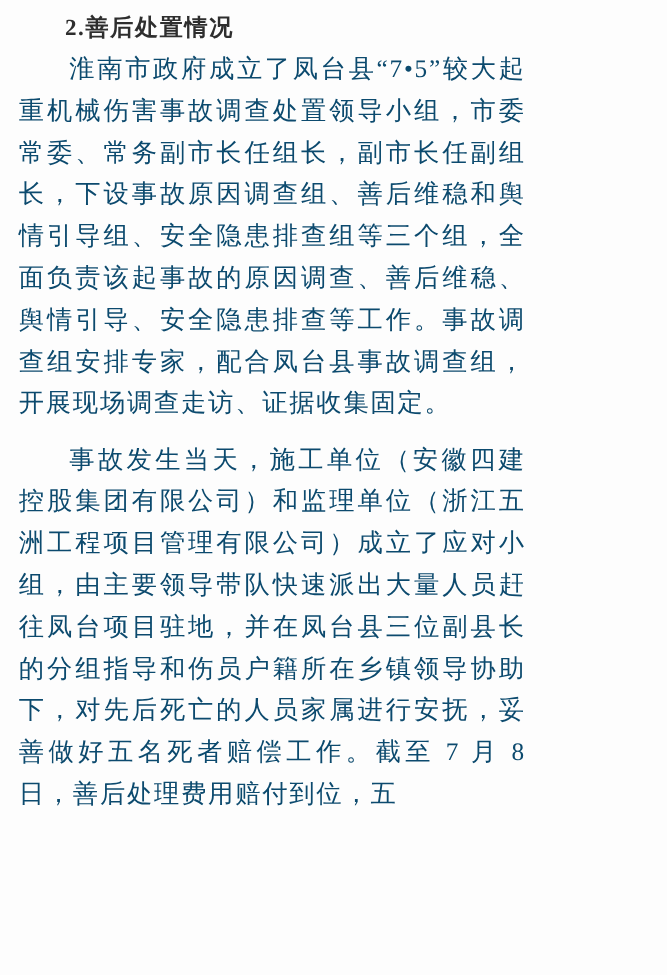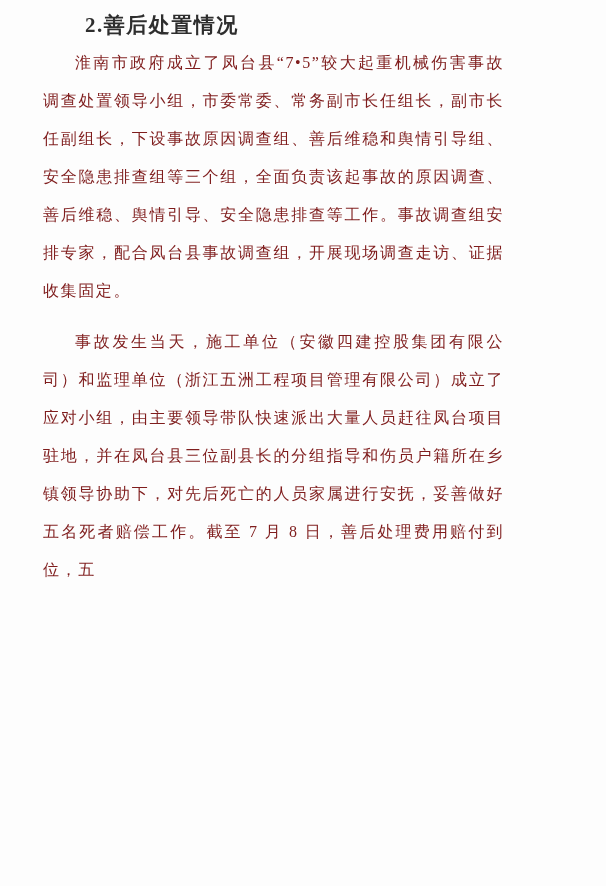--- a/index.html
+++ b/index.html
@@ -12,40 +12,39 @@
     background: #fdfdfd;
     overflow: hidden;
     font-family: "Liberation Serif", "DejaVu Serif", serif;
   }
   .page {
     box-sizing: border-box;
     width: 493px;
     height: 886px;
     padding: 6px 15px 0 17px;
     color: #333333;
-    margin-left: 26px;
   }
   .heading {
     margin: 0;
     font-size: 21px;
     font-weight: 700;
     line-height: 38px;
     text-indent: 2em;
     letter-spacing: 1.5px;
     color: #2e2e2e;
   }
   .para {
     margin: 0;
-    font-size: 16px;
+    font-size: 23px;
     line-height: 38px;
     text-indent: 2em;
     text-align: justify;
     text-justify: inter-character;
     letter-spacing: 1.6px;
-    color: #7f1d1d;
+    color: #0c4a6e;
     word-break: break-all;
   }
   .para + .para {
     margin-top: 13px;
   }
 </style>
 </head>
 <body>
 
 <div class="page">

